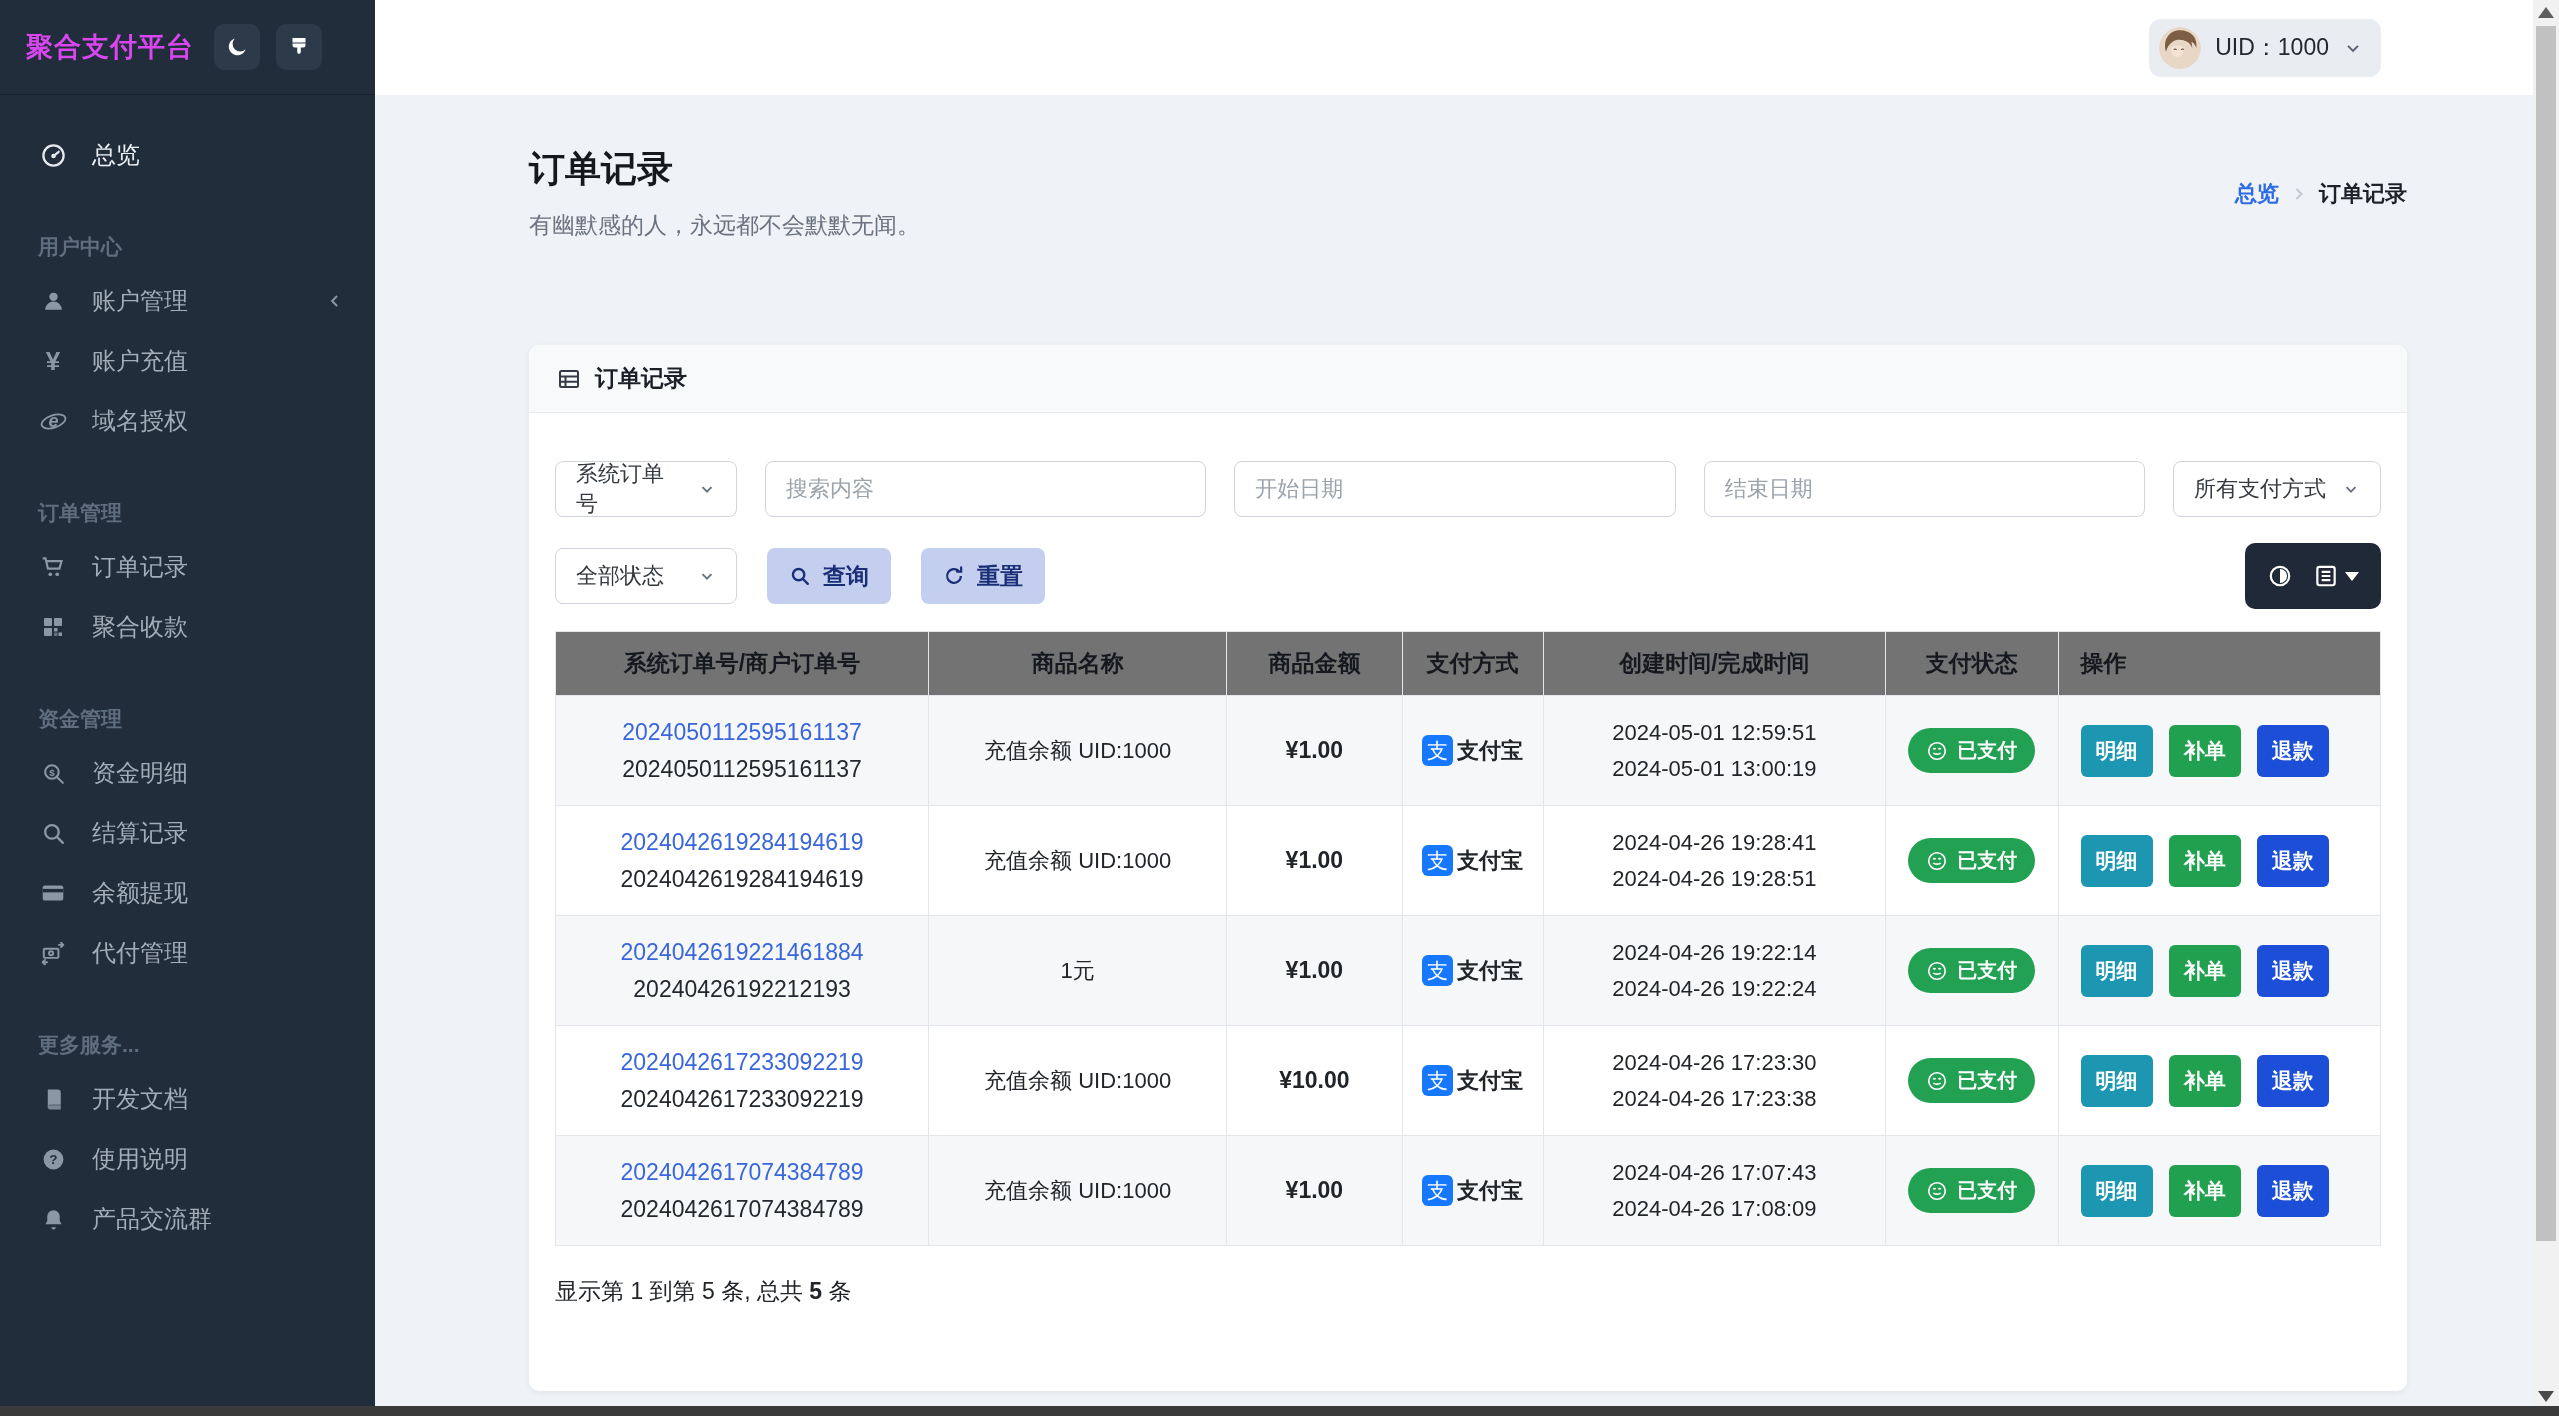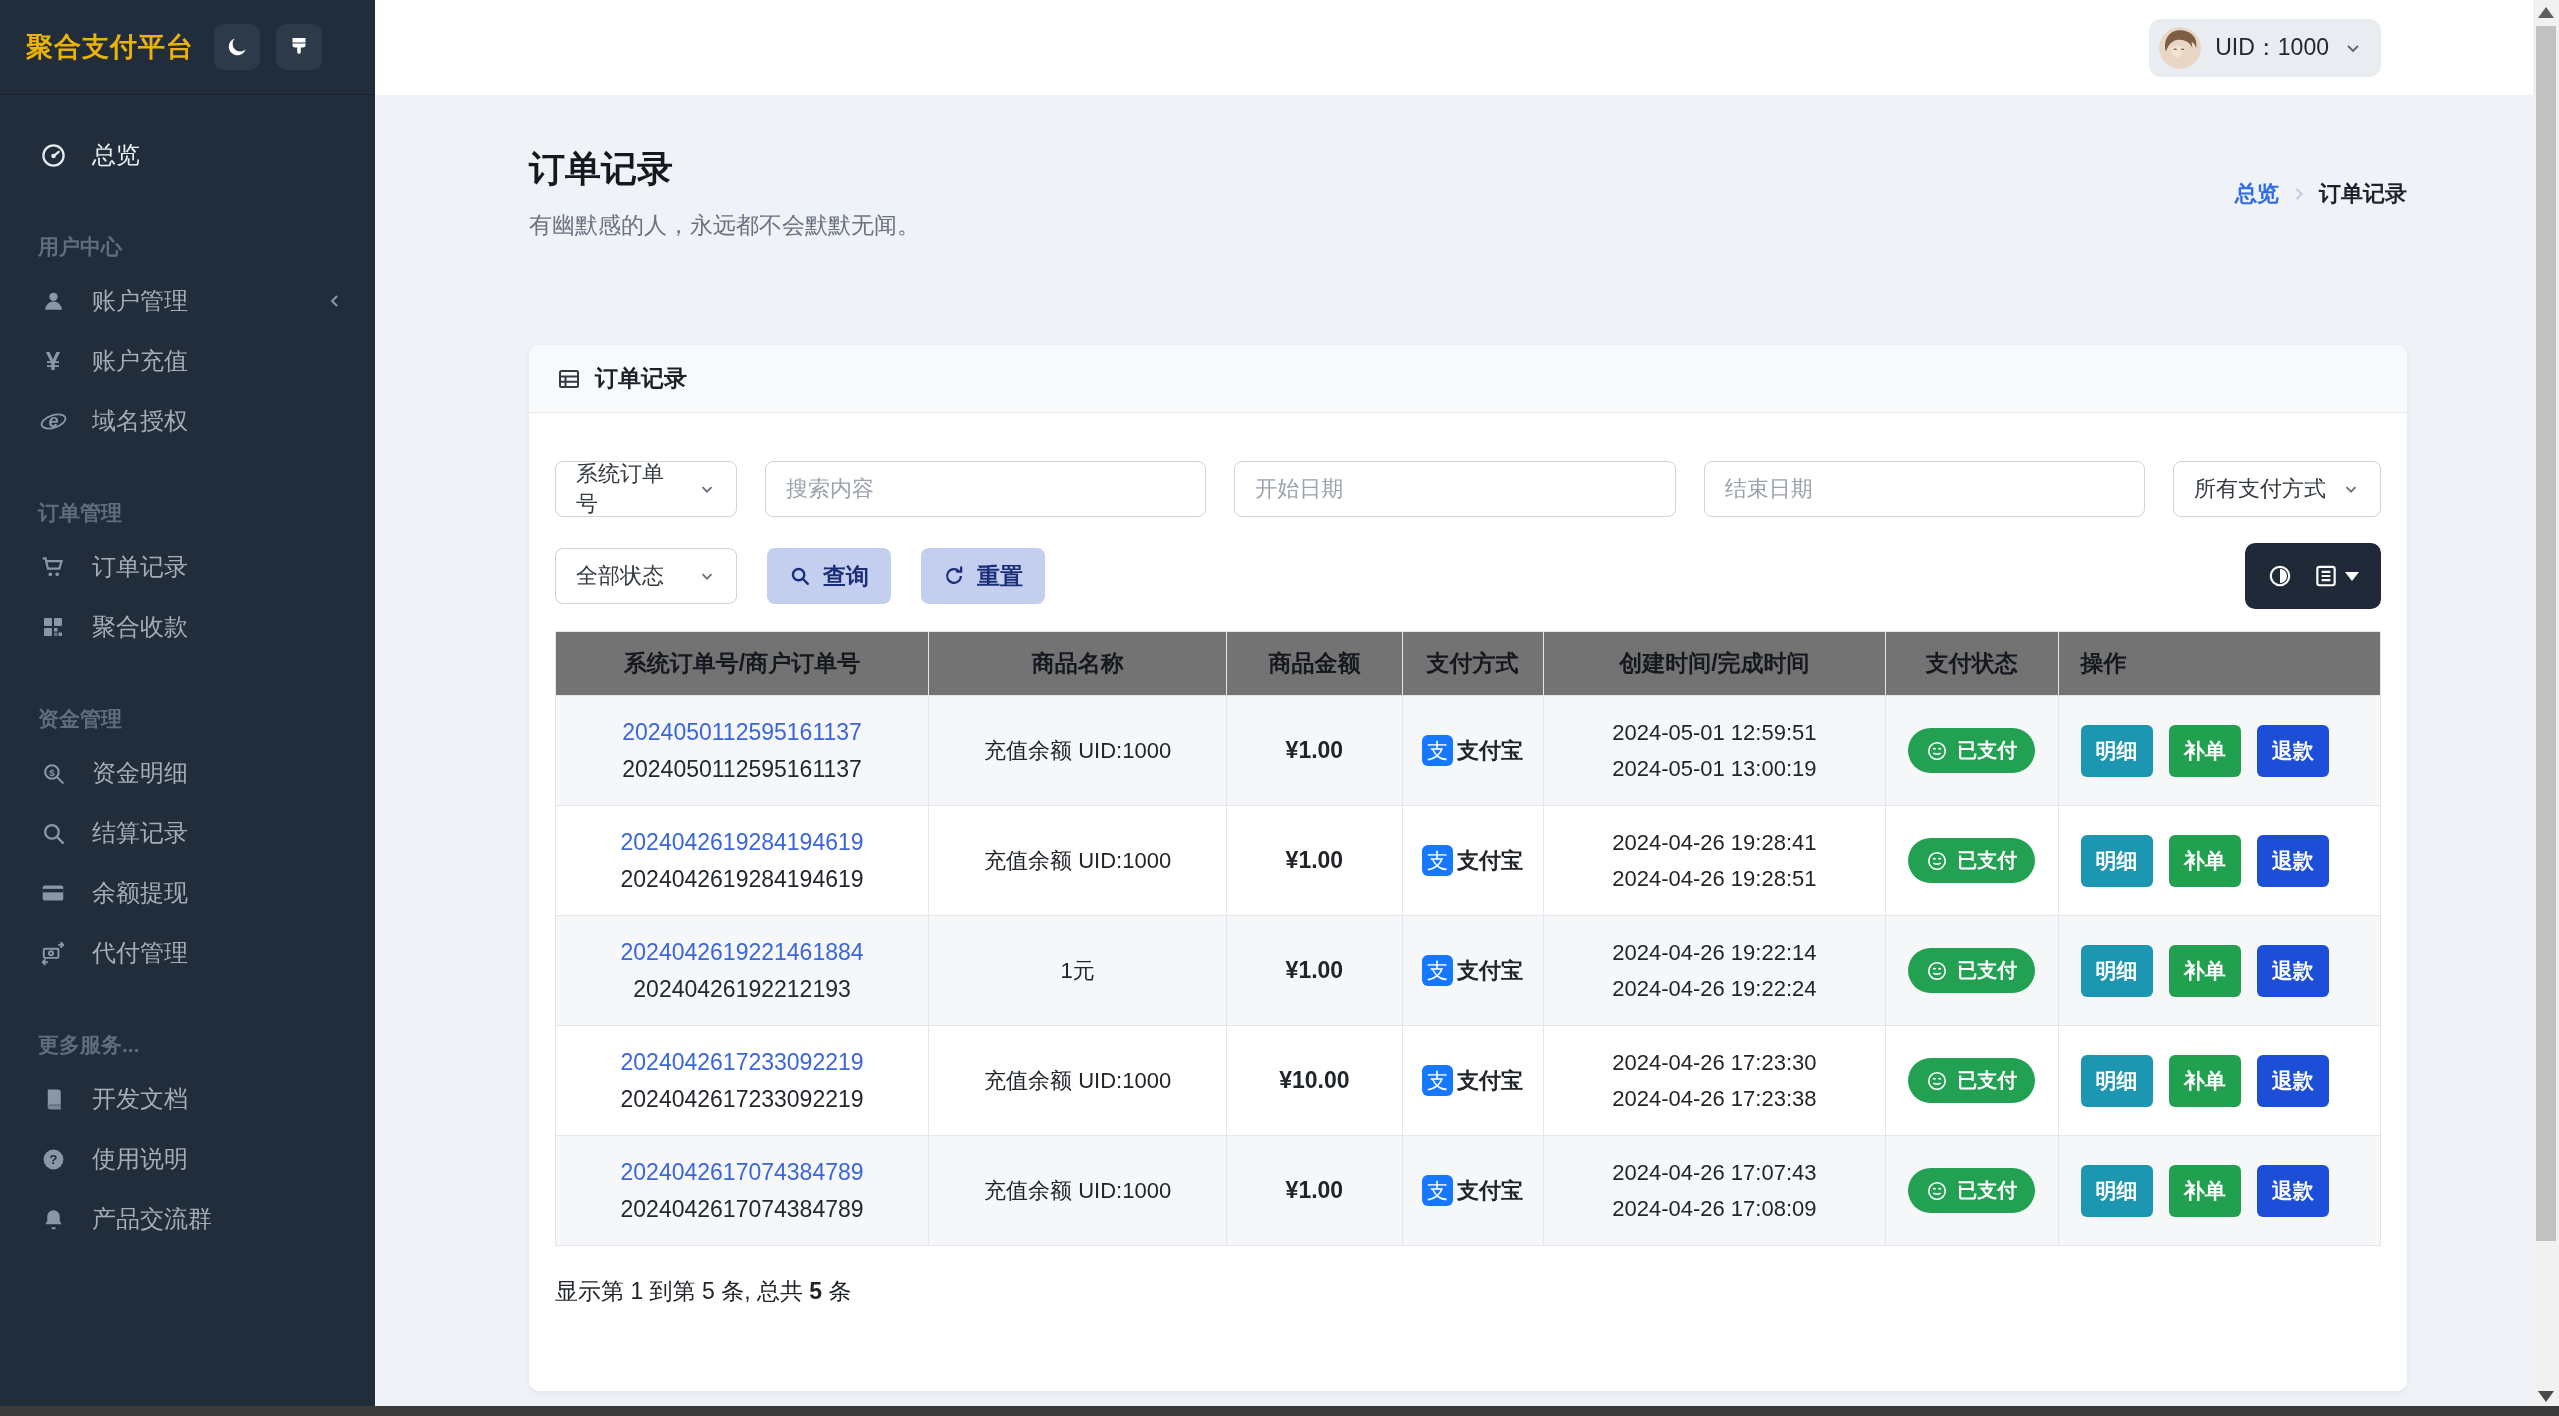--- a/index.html
+++ b/index.html
@@ -6,21 +6,21 @@
   html,body { width:2559px; height:1416px; overflow:hidden; }
   body {
     font-family: "Liberation Sans", "DejaVu Sans", sans-serif;
     background:#eff2f6; position:relative; color:#212529;
   }
   
   .sidebar { position:absolute; left:0; top:0; width:375px; height:1416px;
     background:#212d3b; z-index:3; }
   .sb-head { height:95px; display:flex; align-items:center; gap:16px;
     padding:0 26px; border-bottom:1px solid rgba(0,0,0,.25); }
-  .sb-title { color:#eab308; font-size:27px; font-weight:700; letter-spacing:1px; margin-right:4px; white-space:nowrap; }
+  .sb-title { color:#d946ef; font-size:27px; font-weight:700; letter-spacing:1px; margin-right:4px; white-space:nowrap; }
   .icon-btn { width:46px; height:46px; border-radius:10px; background:#2c3a4a;
     display:flex; align-items:center; justify-content:center; cursor:pointer; flex:none; }
   .nav { padding-top:30px; }
   .nav-item { display:flex; align-items:center; gap:24px; height:60px; padding:0 38px;
     font-size:24px; color:#a3adb8; cursor:pointer; position:relative; white-space:nowrap; }
   .nav-item .ni { width:30px; display:flex; justify-content:center; align-items:center; color:#8b97a5; flex:none; }
   .nav-item.active { color:#eef1f4; }
   .nav-item.active .ni { color:#e6eaee; }
   .sec-label { font-size:21px; font-weight:700; color:#5f6e7e; padding:0 38px;
     margin:48px 0 10px; white-space:nowrap; }

